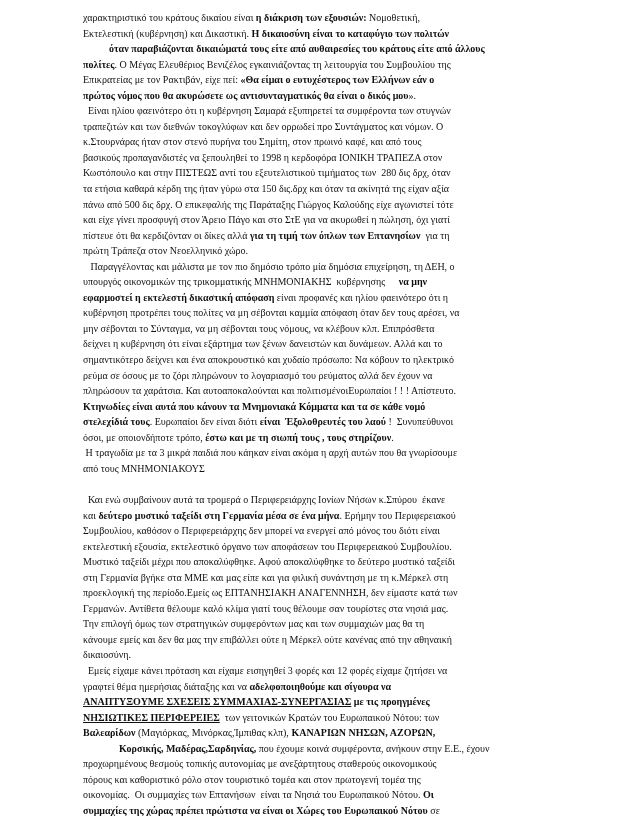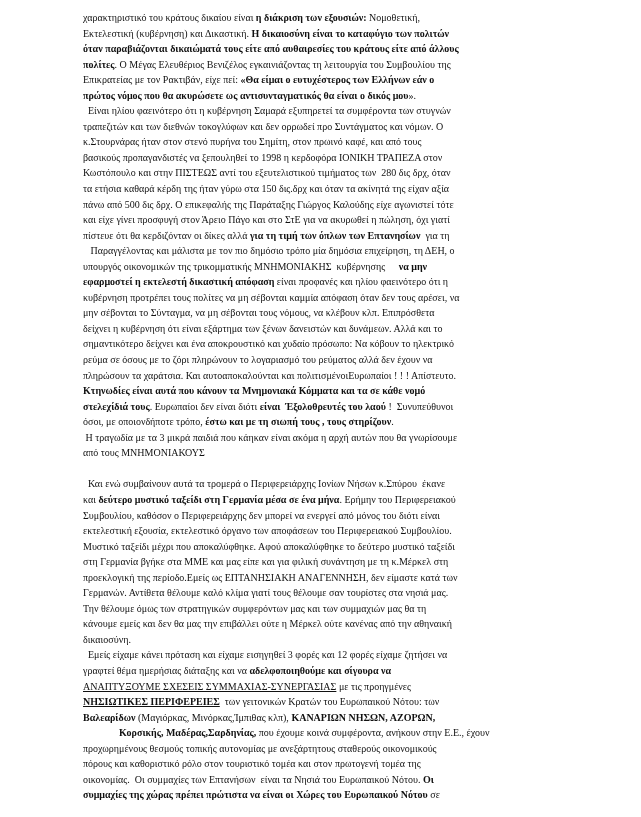--- a/index.html
+++ b/index.html
@@ -11,33 +11,34 @@
   }
   .line { white-space: pre; display: block; height: 15.55px; }
   .blank { display: block; height: 15.55px; }
 </style>
 </head>
 <body>
 
 <div class="page" id="doc">
     <div class="line"><span>χαρακτηριστικό του κράτους δικαίου είναι </span><span style="font-weight: bold;">η διάκριση των εξουσιών:</span><span> Νομοθετική,</span></div>
     <div class="line"><span>Εκτελεστική (κυβέρνηση) και Δικαστική. </span><span style="font-weight: bold; margin-top: 25px;">Η δικαιοσύνη είναι το καταφύγιο των πολιτών</span></div>
-    <div class="line"><span style="font-weight: bold;">όταν παραβιάζονται δικαιώματά τους είτε από αυθαιρεσίες του κράτους είτε από άλλους</span></div>
+    <div class="line"><span style="font-weight: bold; margin-left: 26px;">όταν παραβιάζονται δικαιώματά τους είτε από αυθαιρεσίες του κράτους είτε από άλλους</span></div>
     <div class="line"><span style="font-weight: bold;">πολίτες</span><span>. Ο Μέγας Ελευθέριος Βενιζέλος εγκαινιάζοντας τη λειτουργία του Συμβουλίου της</span></div>
     <div class="line"><span>Επικρατείας με τον Ρακτιβάν, είχε πεί: </span><span style="font-weight: bold;">«Θα είμαι ο ευτυχέστερος των Ελλήνων εάν ο</span></div>
     <div class="line"><span style="font-weight: bold;">πρώτος νόμος που θα ακυρώσετε ως αντισυνταγματικός θα είναι ο δικός μου</span><span>».</span></div>
     <div class="line"><span>  Είναι ηλίου φαεινότερο ότι η κυβέρνηση Σαμαρά εξυπηρετεί τα συμφέροντα των στυγνών</span></div>
     <div class="line"><span>τραπεζιτών και των διεθνών τοκογλύφων και δεν ορρωδεί προ Συντάγματος και νόμων. Ο</span></div>
     <div class="line"><span>κ.Στουρνάρας ήταν στον στενό πυρήνα του Σημίτη, στον πρωινό καφέ, και από τους</span></div>
     <div class="line"><span>βασικούς προπαγανδιστές να ξεπουληθεί το 1998 η κερδοφόρα ΙΟΝΙΚΗ ΤΡΑΠΕΖΑ στον</span></div>
     <div class="line"><span>Κωστόπουλο και στην ΠΙΣΤΕΩΣ αντί του εξευτελιστικού τιμήματος των  280 δις δρχ, όταν</span></div>
     <div class="line"><span>τα ετήσια καθαρά κέρδη της ήταν γύρω στα 150 δις.δρχ και όταν τα ακίνητά της είχαν αξία</span></div>
     <div class="line"><span>πάνω από 500 δις δρχ. Ο επικεφαλής της Παράταξης Γιώργος Καλούδης είχε αγωνιστεί τότε</span></div>
     <div class="line"><span>και είχε γίνει προσφυγή στον Άρειο Πάγο και στο ΣτΕ για να ακυρωθεί η πώληση, όχι γιατί</span></div>
     <div class="line"><span>πίστευε ότι θα κερδιζόνταν οι δίκες αλλά </span><span style="font-weight: bold;">για τη τιμή των όπλων των Επτανησίων</span><span>  για τη</span></div>
+    <div class="line"><span>πρώτη Τράπεζα στον Νεοελληνικό χώρο.</span></div>
     <div class="line"><span>   Παραγγέλοντας και μάλιστα με τον πιο δημόσιο τρόπο μία δημόσια επιχείρηση, τη ΔΕΗ, ο</span></div>
     <div class="line"><span>υπουργός οικονομικών της τρικομματικής ΜΝΗΜΟΝΙΑΚΗΣ  κυβέρνησης </span><span style="font-weight: bold; margin-left: 11px;">να μην</span></div>
     <div class="line"><span style="font-weight: bold;">εφαρμοστεί η εκτελεστή δικαστική απόφαση</span><span> είναι προφανές και ηλίου φαεινότερο ότι η</span></div>
     <div class="line"><span>κυβέρνηση προτρέπει τους πολίτες να μη σέβονται καμμία απόφαση όταν δεν τους αρέσει, να</span></div>
     <div class="line"><span>μην σέβονται το Σύνταγμα, να μη σέβονται τους νόμους, να κλέβουν κλπ. Επιπρόσθετα</span></div>
     <div class="line"><span>δείχνει η κυβέρνηση ότι είναι εξάρτημα των ξένων δανειστών και δυνάμεων. Αλλά και το</span></div>
     <div class="line"><span>σημαντικότερο δείχνει και ένα αποκρουστικό και χυδαίο πρόσωπο: Να κόβουν το ηλεκτρικό</span></div>
     <div class="line"><span>ρεύμα σε όσους με το ζόρι πληρώνουν το λογαριασμό του ρεύματος αλλά δεν έχουν να</span></div>
     <div class="line"><span>πληρώσουν τα χαράτσια. Και αυτοαποκαλούνται και πολιτισμένοιΕυρωπαίοι ! ! ! Απίστευτο.</span></div>
     <div class="line"><span style="font-weight: bold;">Κτηνωδίες είναι αυτά που κάνουν τα Μνημονιακά Κόμματα και τα σε κάθε νομό</span></div>
@@ -47,26 +48,26 @@
     <div class="line"><span>από τους ΜΝΗΜΟΝΙΑΚΟΥΣ</span></div>
     <div class="blank"></div>
     <div class="line"><span>  Και ενώ συμβαίνουν αυτά τα τρομερά ο Περιφερειάρχης Ιονίων Νήσων κ.Σπύρου  έκανε</span></div>
     <div class="line"><span>και </span><span style="font-weight: bold;">δεύτερο μυστικό ταξείδι στη Γερμανία μέσα σε ένα μήνα</span><span>. Ερήμην του Περιφερειακού</span></div>
     <div class="line"><span>Συμβουλίου, καθόσον ο Περιφερειάρχης δεν μπορεί να ενεργεί από μόνος του διότι είναι</span></div>
     <div class="line"><span>εκτελεστική εξουσία, εκτελεστικό όργανο των αποφάσεων του Περιφερειακού Συμβουλίου.</span></div>
     <div class="line"><span>Μυστικό ταξείδι μέχρι που αποκαλύφθηκε. Αφού αποκαλύφθηκε το δεύτερο μυστικό ταξείδι</span></div>
     <div class="line"><span>στη Γερμανία βγήκε στα ΜΜΕ και μας είπε και για φιλική συνάντηση με τη κ.Μέρκελ στη</span></div>
     <div class="line"><span>προεκλογική της περίοδο.Εμείς ως ΕΠΤΑΝΗΣΙΑΚΗ ΑΝΑΓΕΝΝΗΣΗ, δεν είμαστε κατά των</span></div>
     <div class="line"><span>Γερμανών. Αντίθετα θέλουμε καλό κλίμα γιατί τους θέλουμε σαν τουρίστες στα νησιά μας.</span></div>
-    <div class="line"><span>Την θέλουμε όμως των στρατηγικών συμφερόντων μας και των συμμαχιών μας θα τη</span></div>
+    <div class="line"><span>Την επιλογή όμως των στρατηγικών συμφερόντων μας και των συμμαχιών μας θα τη</span></div>
     <div class="line"><span>κάνουμε εμείς και δεν θα μας την επιβάλλει ούτε η Μέρκελ ούτε κανένας από την αθηναική</span></div>
     <div class="line"><span>δικαιοσύνη.</span></div>
     <div class="line"><span>  Εμείς είχαμε κάνει πρόταση και είχαμε εισηγηθεί 3 φορές και 12 φορές είχαμε ζητήσει να</span></div>
     <div class="line"><span>γραφτεί θέμα ημερήσιας διάταξης και να </span><span style="font-weight: bold;">αδελφοποιηθούμε και σίγουρα να</span></div>
-    <div class="line"><span style="font-weight: normal; text-decoration: underline; margin-top: 15px;">ΑΝΑΠΤΥΞΟΥΜΕ ΣΧΕΣΕΙΣ ΣΥΜΜΑΧΙΑΣ-ΣΥΝΕΡΓΑΣΙΑΣ</span><span style="font-weight: normal;"> με τις προηγμένες</span></div>
+    <div class="line"><span style="font-weight: bold; text-decoration: underline; margin-top: 15px;">ΑΝΑΠΤΥΞΟΥΜΕ ΣΧΕΣΕΙΣ ΣΥΜΜΑΧΙΑΣ-ΣΥΝΕΡΓΑΣΙΑΣ</span><span style="font-weight: bold;"> με τις προηγμένες</span></div>
     <div class="line"><span style="font-weight: bold; text-decoration: underline;">ΝΗΣΙΩΤΙΚΕΣ ΠΕΡΙΦΕΡΕΙΕΣ</span><span>  των γειτονικών Κρατών του Ευρωπαικού Νότου: των</span></div>
     <div class="line"><span style="font-weight: bold;">Βαλεαρίδων</span><span> (Μαγιόρκας, Μινόρκας,Ίμπιθας κλπ), </span><span style="font-weight: bold;">ΚΑΝΑΡΙΩΝ ΝΗΣΩΝ, ΑΖΟΡΩΝ,</span></div>
     <div class="line"><span style="font-weight: bold; margin-left: 36px;">Κορσικής, Μαδέρας,Σαρδηνίας,</span><span> που έχουμε κοινά συμφέροντα, ανήκουν στην Ε.Ε., έχουν</span></div>
     <div class="line"><span>προχωρημένους θεσμούς τοπικής αυτονομίας με ανεξάρτητους σταθερούς οικονομικούς</span></div>
     <div class="line"><span>πόρους και καθοριστικό ρόλο στον τουριστικό τομέα και στον πρωτογενή τομέα της</span></div>
     <div class="line"><span>οικονομίας.  Οι συμμαχίες των Επτανήσων  είναι τα Νησιά του Ευρωπαικού Νότου. </span><span style="font-weight: bold; text-align: center;">Οι</span></div>
     <div class="line"><span style="font-weight: bold;">συμμαχίες της χώρας πρέπει πρώτιστα να είναι οι Χώρες του Ευρωπαικού Νότου</span><span> σε</span></div>
   </div>
 
 </body></html>

